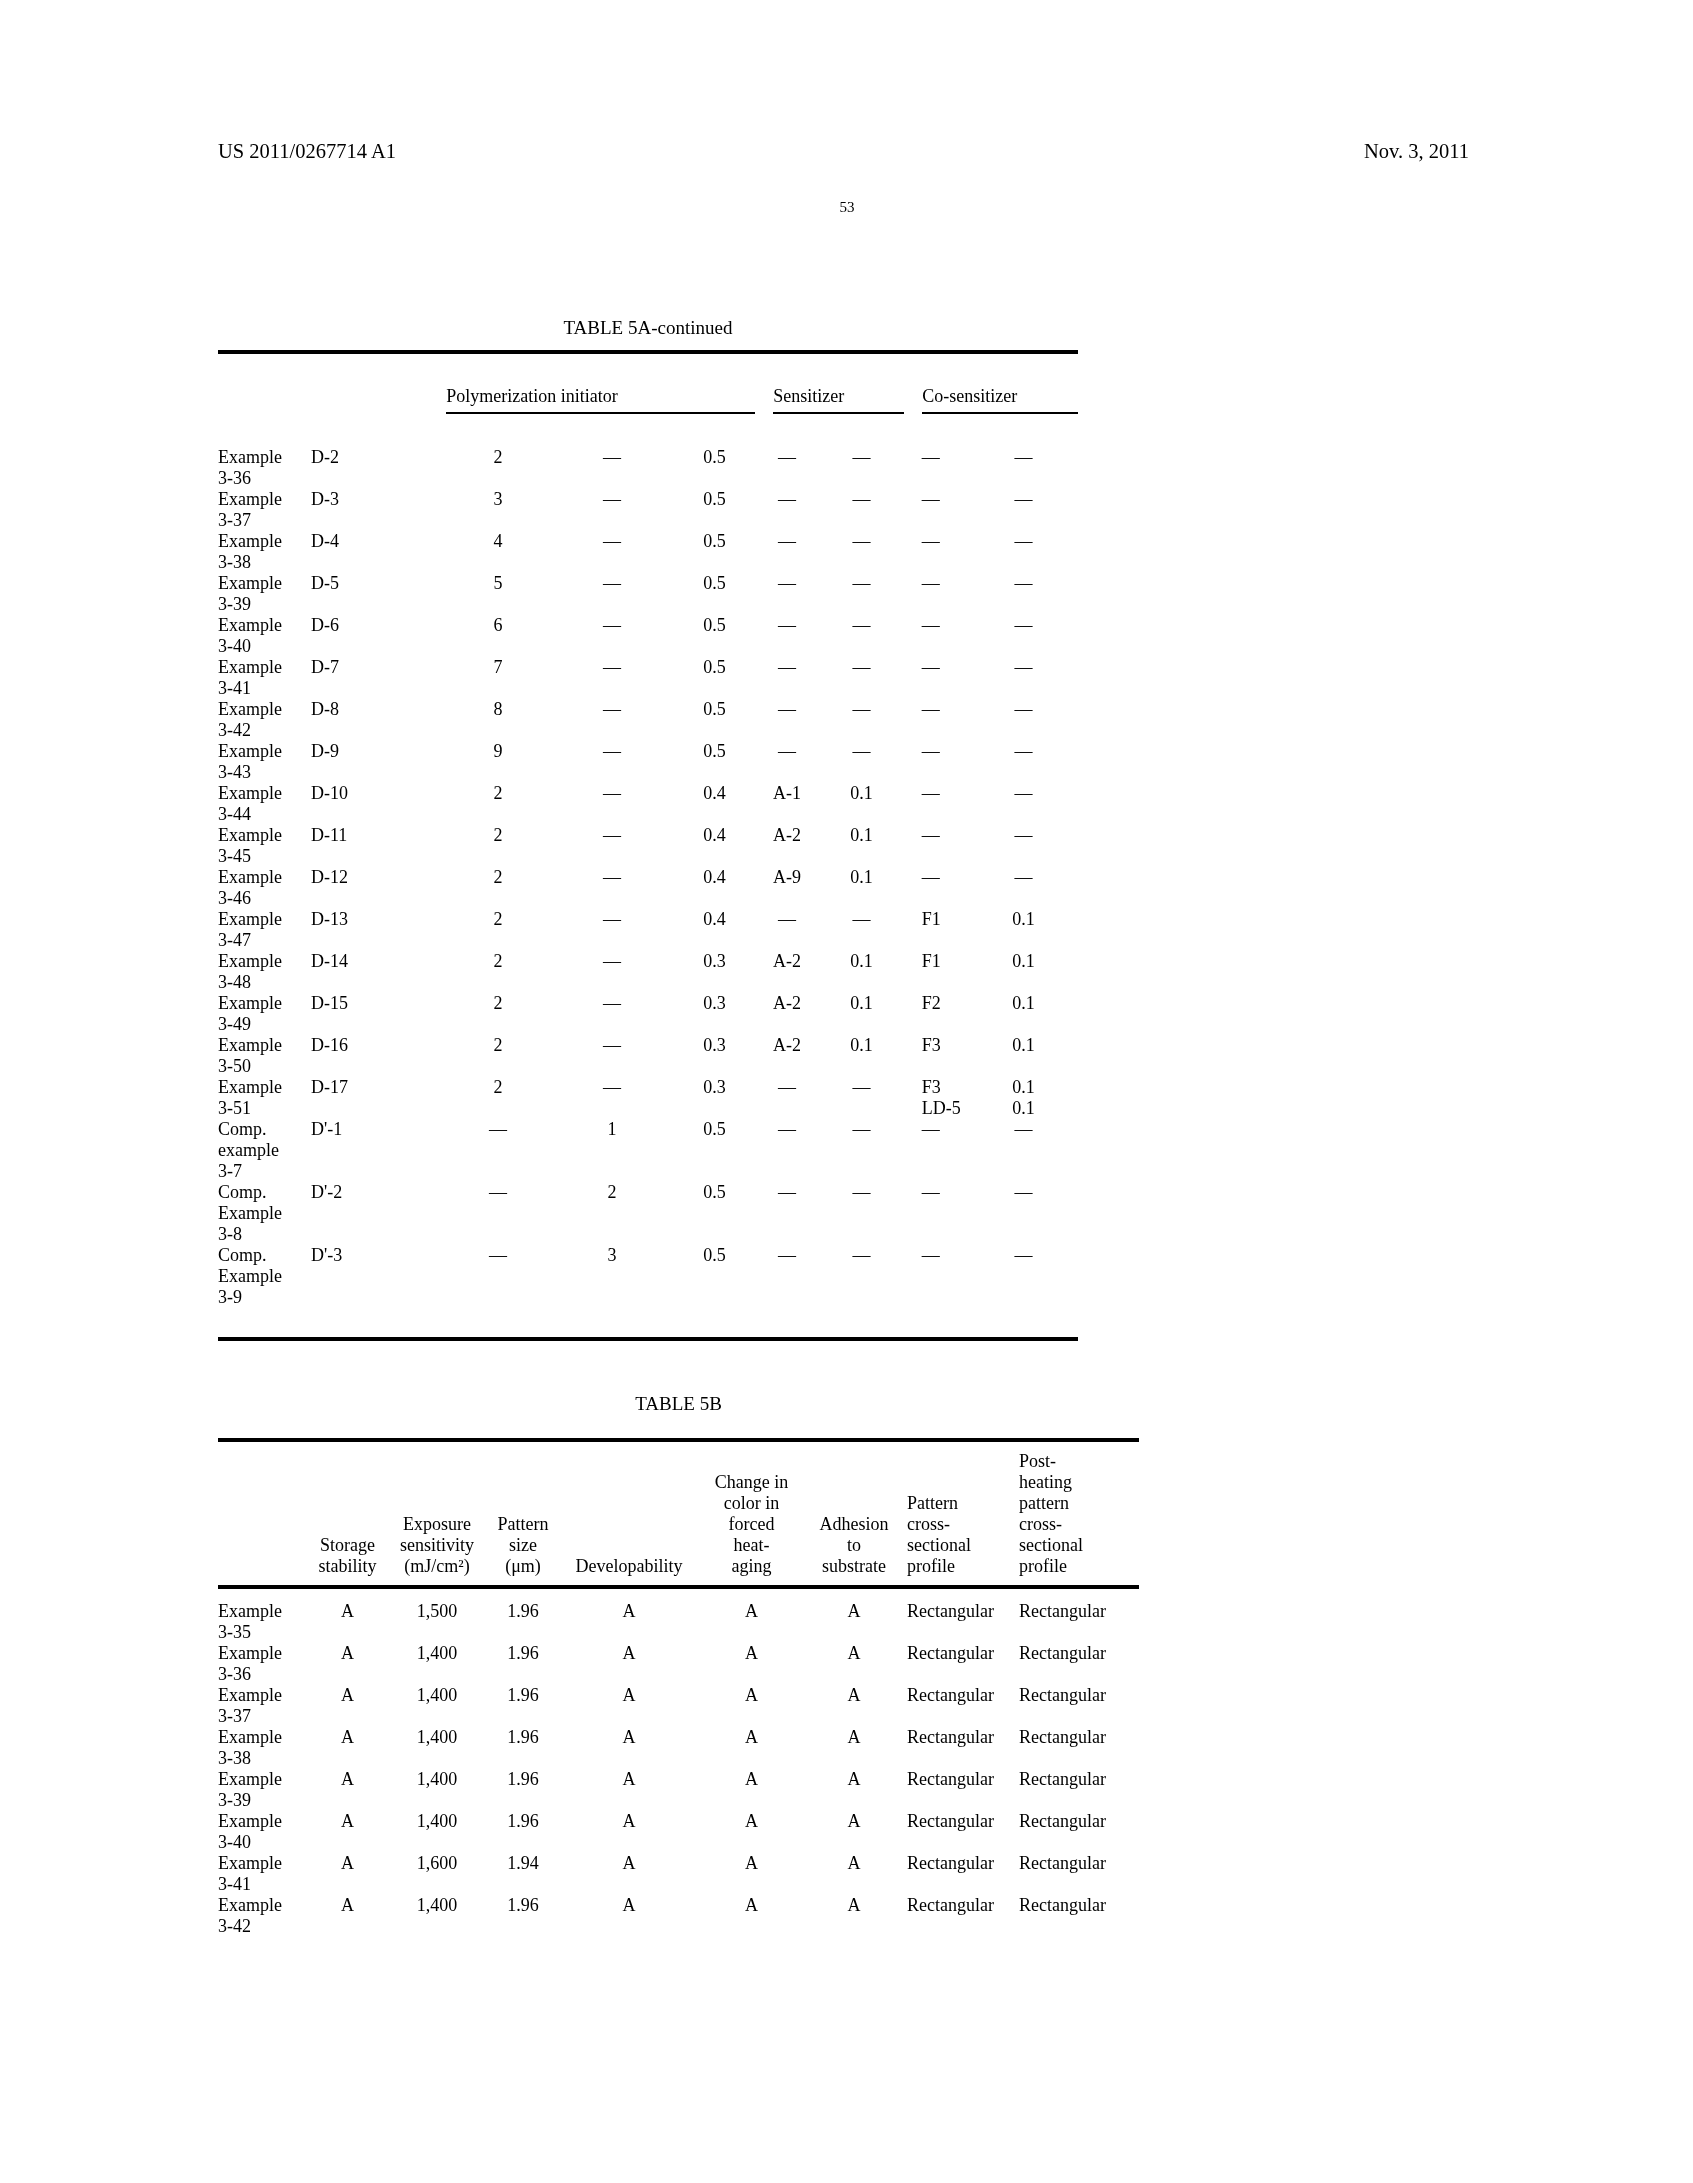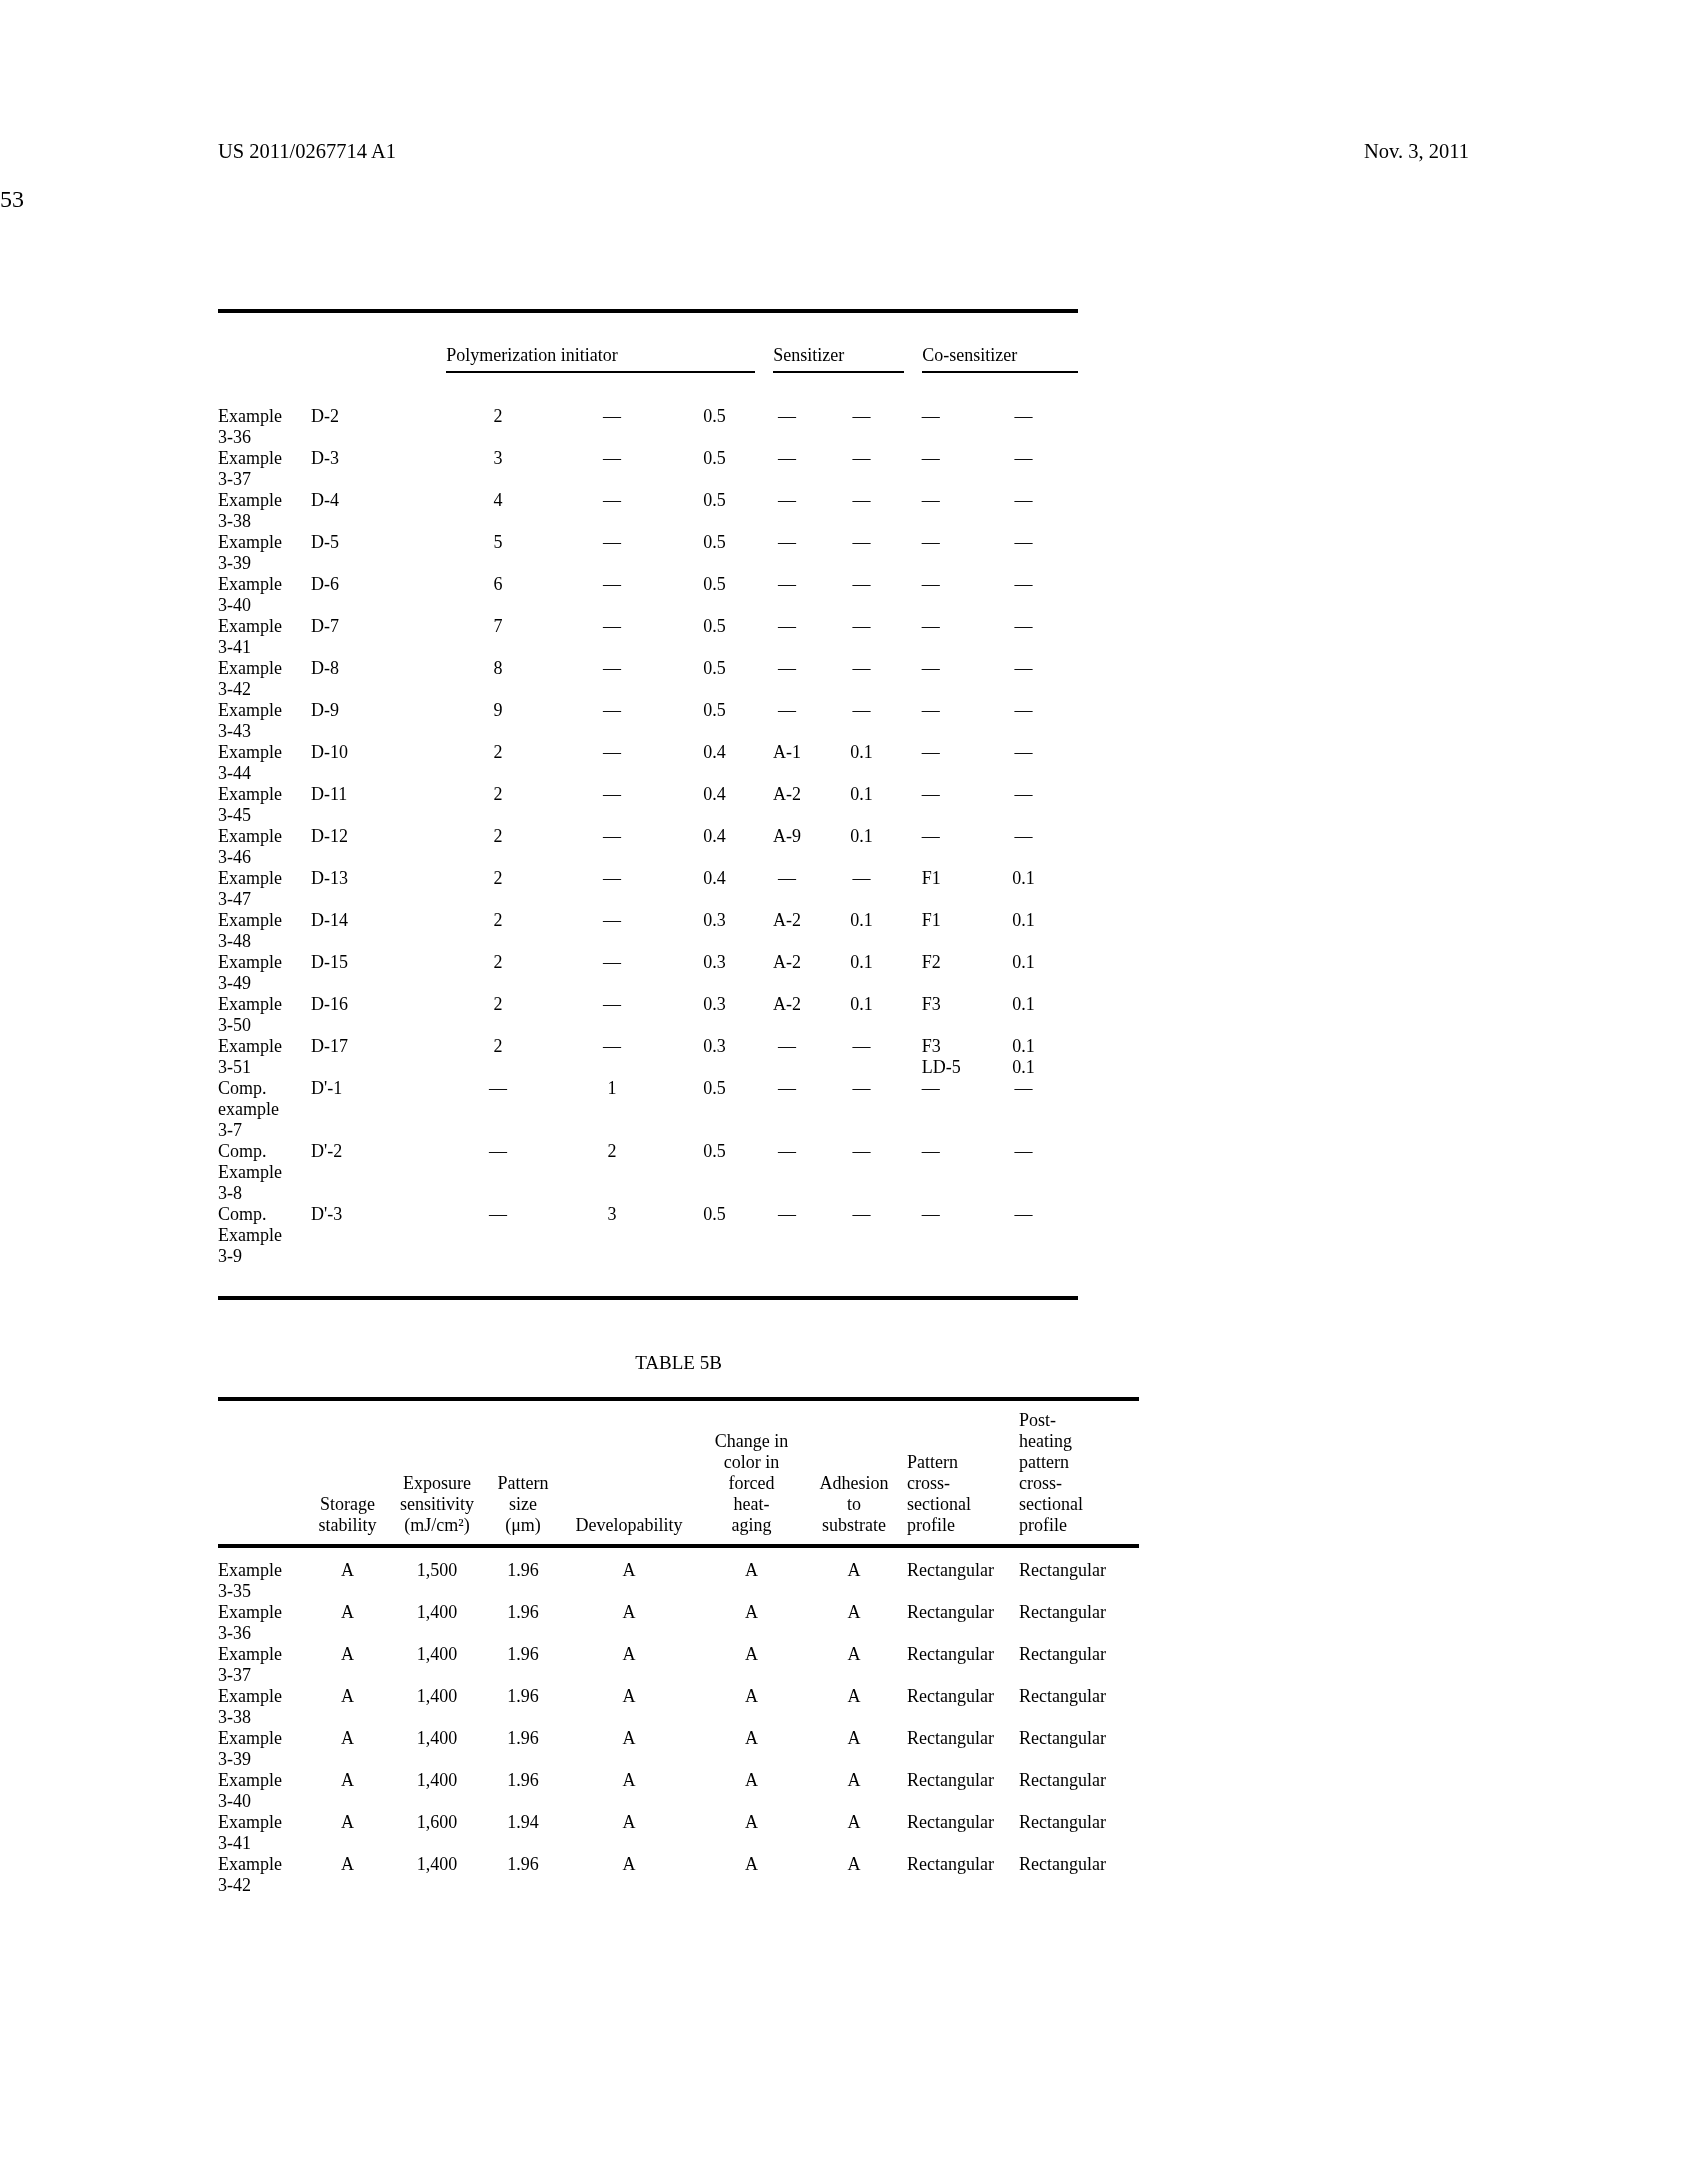--- a/index.html
+++ b/index.html
@@ -14,23 +14,23 @@
   }
   .page-header {
     display:flex;
     justify-content:space-between;
     padding:139px 225px 0 218px;
     font-size:20.5px;
     line-height:24px;
     gap:13px;
   }
   .page-number {
-    margin-top:24px;
-    text-align:left;
-    font-size:24px;
+    margin-top:32px;
+    text-align:center;
+    font-size:15px;
     line-height:24px;
   }
 
   .tbl-block { margin-left:218px; }
   .tbl-5a { margin-top:98px; width:860px; }
   .tbl-5b { margin-top:52px; width:921px; }
 
   .tbl-title {
     text-align:center;
     font-size:19px;
@@ -94,20 +94,21 @@
 <div class="page">
 
   <div class="page-header">
     <span>US 2011/0267714 A1</span>
     <span>Nov. 3, 2011</span>
   </div>
 
   <div class="page-number">53</div>
 
   <div class="tbl-block tbl-5a">
+    <div class="tbl-title">TABLE 5A-continued</div>
     <table class="t5a">
       <colgroup>
         <col style="width:93px">
           <col style="width:126px">
           <col style="width:122px">
         <col style="width:106px">
           <col style="width:99px">
           <col style="width:46px">
         <col style="width:103px">
           <col style="width:56px">

